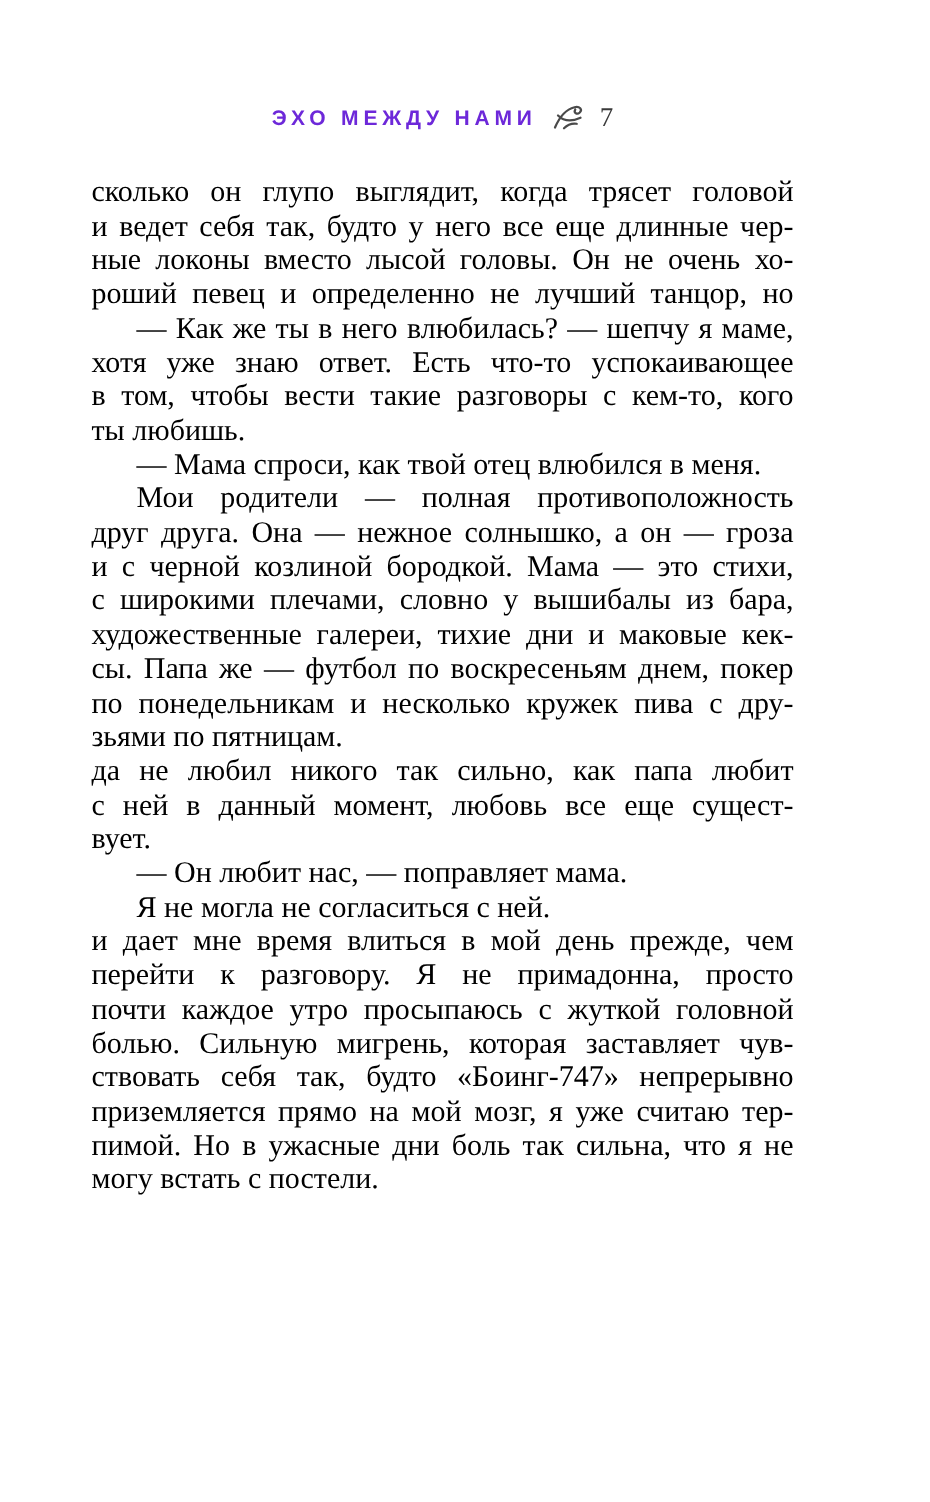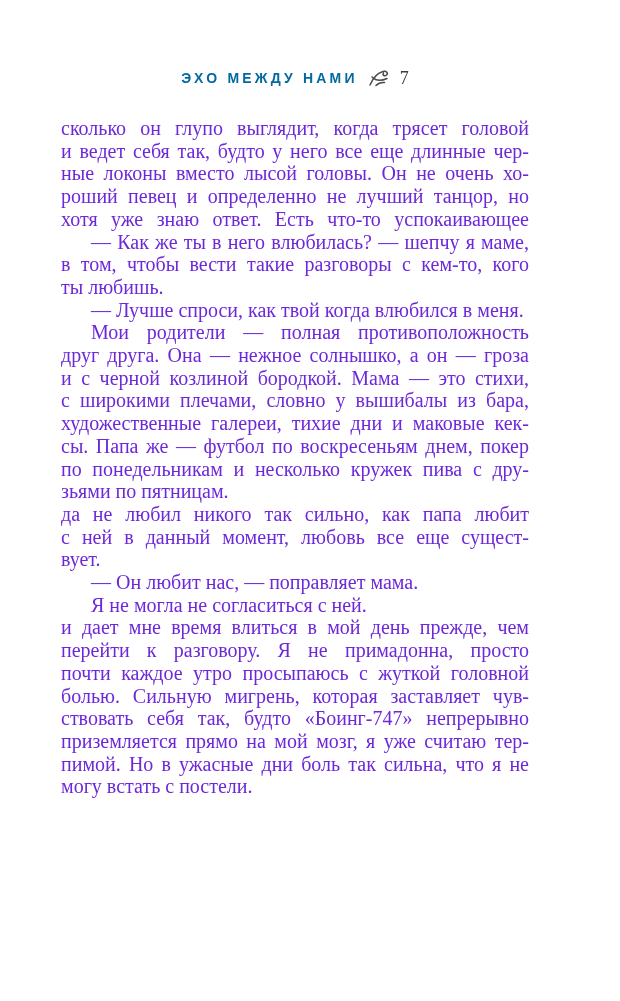--- a/index.html
+++ b/index.html
@@ -25,21 +25,21 @@
     display: flex;
     justify-content: center;
     align-items: center;
     gap: 10px;
   }
   .book-title {
     font-family: "Liberation Sans", "DejaVu Sans", sans-serif;
     font-weight: bold;
     font-size: 14px;
     letter-spacing: 3.2px;
-    color: #0369a1;
+    color: #6d28d9;
     white-space: nowrap;
   }
   .ornament {
     display: inline-block;
     width: 22px;
     height: 18px;
     flex: 0 0 auto;
   }
   .page-number {
     font-family: "Liberation Serif", "DejaVu Serif", serif;
@@ -84,35 +84,35 @@
         <g fill="none" stroke="#4a4a4a" stroke-width="1.5" stroke-linecap="round">
           <path d="M2 16 C5 9 9 4 15 2.5 C18.5 1.7 20.5 4 18.5 6 C16.8 7.6 14.2 6.4 15.5 4"></path>
           <path d="M4 8 C7.5 11.5 12.5 12.5 19 9.5"></path>
           <path d="M8 16.5 C10.5 14 13 13 16.5 13.5"></path>
         </g>
       </svg>
     </span>
     <span class="page-number">7</span>
   </div>
 
-  <div class="text-block" style="color: #6d28d9;">
+  <div class="text-block" style="color: #000000;">
       <div class="paragraph">
         <div class="pline">сколько он глупо выглядит, когда трясет головой</div>
         <div class="pline">и ведет себя так, будто у него все еще длинные чер-</div>
         <div class="pline">ные локоны вместо лысой головы. Он не очень хо-</div>
         <div class="pline">роший певец и определенно не лучший танцор, но</div>
       </div>
       <div class="paragraph">
+        <div class="pline first">— Как же ты в него влюбилась? — шепчу я маме,</div>
         <div class="pline">хотя уже знаю ответ. Есть что-то успокаивающее</div>
-        <div class="pline first">— Как же ты в него влюбилась? — шепчу я маме,</div>
         <div class="pline">в том, чтобы вести такие разговоры с кем-то, кого</div>
         <div class="pline last">ты любишь.</div>
       </div>
       <div class="paragraph">
-        <div class="pline first last">— Лучше спроси, как твой когда влюбился в меня.</div>
+        <div class="pline first last">— Мама спроси, как твой отец влюбился в меня.</div>
       </div>
       <div class="paragraph">
         <div class="pline first">Мои родители — полная противоположность</div>
         <div class="pline">друг друга. Она — нежное солнышко, а он — гроза</div>
         <div class="pline">и с черной козлиной бородкой. Мама — это стихи,</div>
         <div class="pline">с широкими плечами, словно у вышибалы из бара,</div>
         <div class="pline">художественные галереи, тихие дни и маковые кек-</div>
         <div class="pline">сы. Папа же — футбол по воскресеньям днем, покер</div>
         <div class="pline">по понедельникам и несколько кружек пива с дру-</div>
         <div class="pline last">зьями по пятницам.</div>

